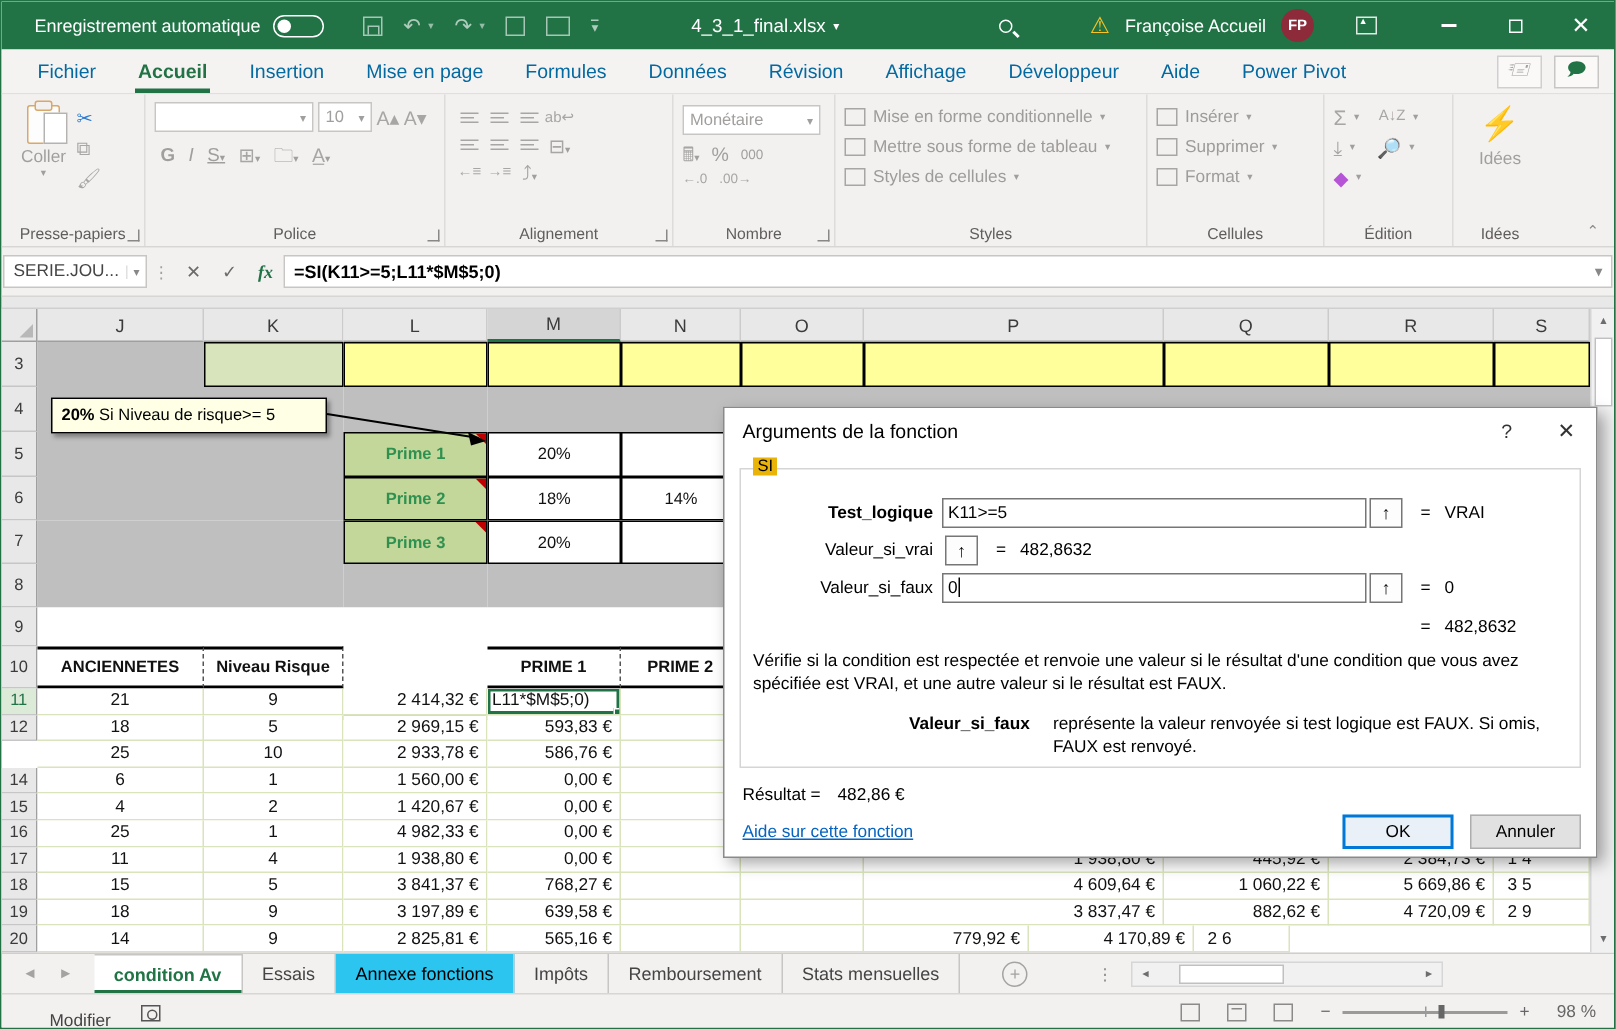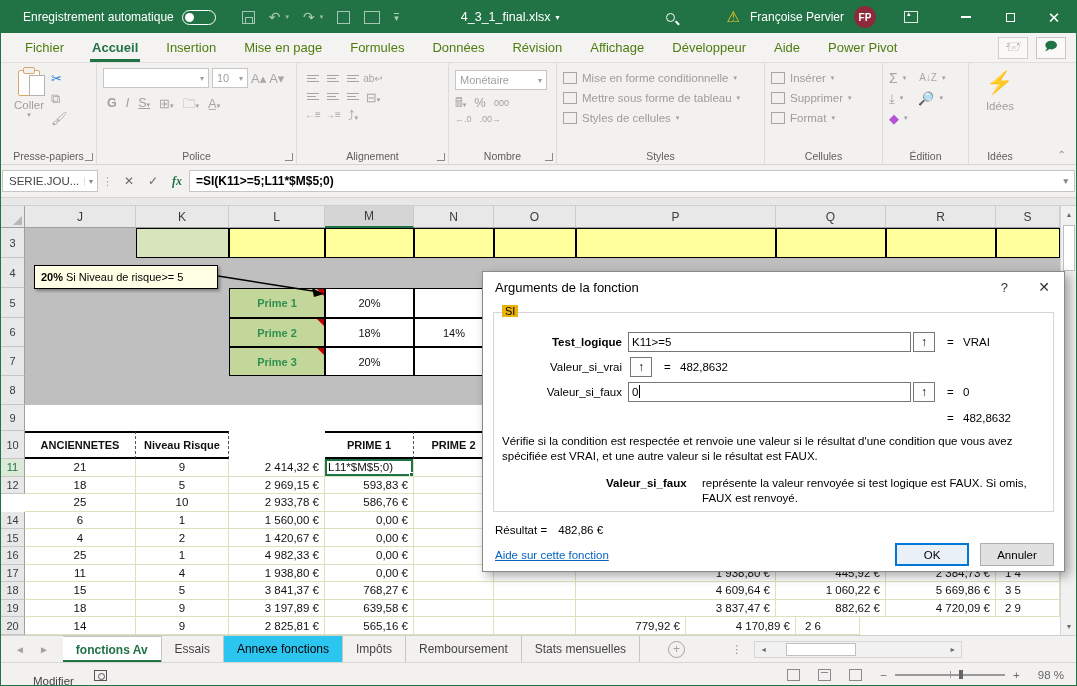--- a/index.html
+++ b/index.html
@@ -26,21 +26,21 @@
   .avatar{width:22px;height:22px;border-radius:50%;background:var(--avatar,#8E2B3A);display:flex;align-items:center;justify-content:center;font-size:10px;font-weight:bold;margin-right:28px;}
   .ropts{width:14px;height:12px;border:1.4px solid rgba(255,255,255,.85);position:relative;margin-right:26px;}
   .ropts:after{content:'▴';position:absolute;left:2px;top:-2px;font-size:7px;color:#fff;}
   .wbtn{width:44px;height:32px;display:flex;align-items:center;justify-content:center;color:#fff;cursor:pointer;}
   .wmin{width:10px;height:1.4px;background:#fff;}
   .wmax{width:9px;height:9px;border:1.2px solid #fff;}
   .wclose{font-size:15px;line-height:1;}
   
   .tabrow{height:30px;background:#f5f3f2;display:flex;align-items:stretch;border-bottom:1px solid #e1dfdd;}
   .rtabs{display:flex;margin-left:10px;}
-  .rtab{padding:0 14px;display:flex;align-items:center;font-size:13px;color:#4d7c0f;cursor:pointer;position:relative;}
+  .rtab{padding:0 14px;display:flex;align-items:center;font-size:13px;color:#0369a1;cursor:pointer;position:relative;}
   .rtab.active{color:var(--accent,#217346);font-weight:bold;}
   .rtab.active:after{content:'';position:absolute;left:12px;right:12px;bottom:0;height:3px;background:var(--accent,#217346);}
   .tabrow-right{margin-left:auto;display:flex;align-items:center;gap:8px;margin-right:10px;}
   .share-btn,.comment-btn{width:30px;height:22px;border:1px solid #d0cece;background:#faf9f8;display:flex;align-items:center;justify-content:center;font-size:12px;color:#a19f9d;}
   .comment-btn{color:var(--accent,#217346);border-color:#c8c6c4;}
   
   .ribbon{height:102px;background:#f3f1f0;border-bottom:1px solid #d8d6d4;display:flex;position:relative;}
   .rgroup{position:relative;border-right:1px solid #dedcda;padding:5px 6px 17px;flex:0 0 auto;}
   .glabel{position:absolute;bottom:2px;left:0;right:0;text-align:center;font-size:10.5px;color:#605e5c;}
   .launcher{position:absolute;bottom:3px;right:3px;width:8px;height:8px;border-right:1.2px solid #8a8886;border-bottom:1.2px solid #8a8886;}
@@ -182,21 +182,21 @@
       <span class="qicon" style="width:16px"></span>
       <span class="qmore">▾</span>
     </div>
     <div class="tb-title">
       <span>4_3_1_final.xlsx</span>
         <span style="font-size:8px">▾</span>
     </div>
     <div class="tb-right">
       <span class="mag"></span>
       <span class="warn">⚠</span>
-      <span class="uname">Françoise Pervier</span>
+      <span class="uname">Françoise Accueil</span>
       <span class="avatar">FP</span>
       <span class="ropts"></span>
       <span class="wbtn">
           <span class="wmin"></span>
         </span>
       <span class="wbtn">
           <span class="wmax"></span>
         </span>
       <span class="wbtn wclose">✕</span>
     </div>
@@ -707,21 +707,21 @@
       <span class="btn">Annuler</span>
     </div>
   </div>
 
   <div class="sheetbar">
     <div class="snav">
       <span>◄</span>
       <span>►</span>
     </div>
     <div style="display:flex">
-        <div class="stab active">fonctions Av</div>
+        <div class="stab active">condition Av</div>
         <div class="stab">Essais</div>
         <div class="stab highlight">Annexe fonctions</div>
         <div class="stab">Impôts</div>
         <div class="stab">Remboursement</div>
         <div class="stab">Stats mensuelles</div>
       </div>
     <span class="addsheet">+</span>
     <span class="sdots">⋮</span>
     <div class="hscroll">
       <span class="hs-btn">◄</span>

